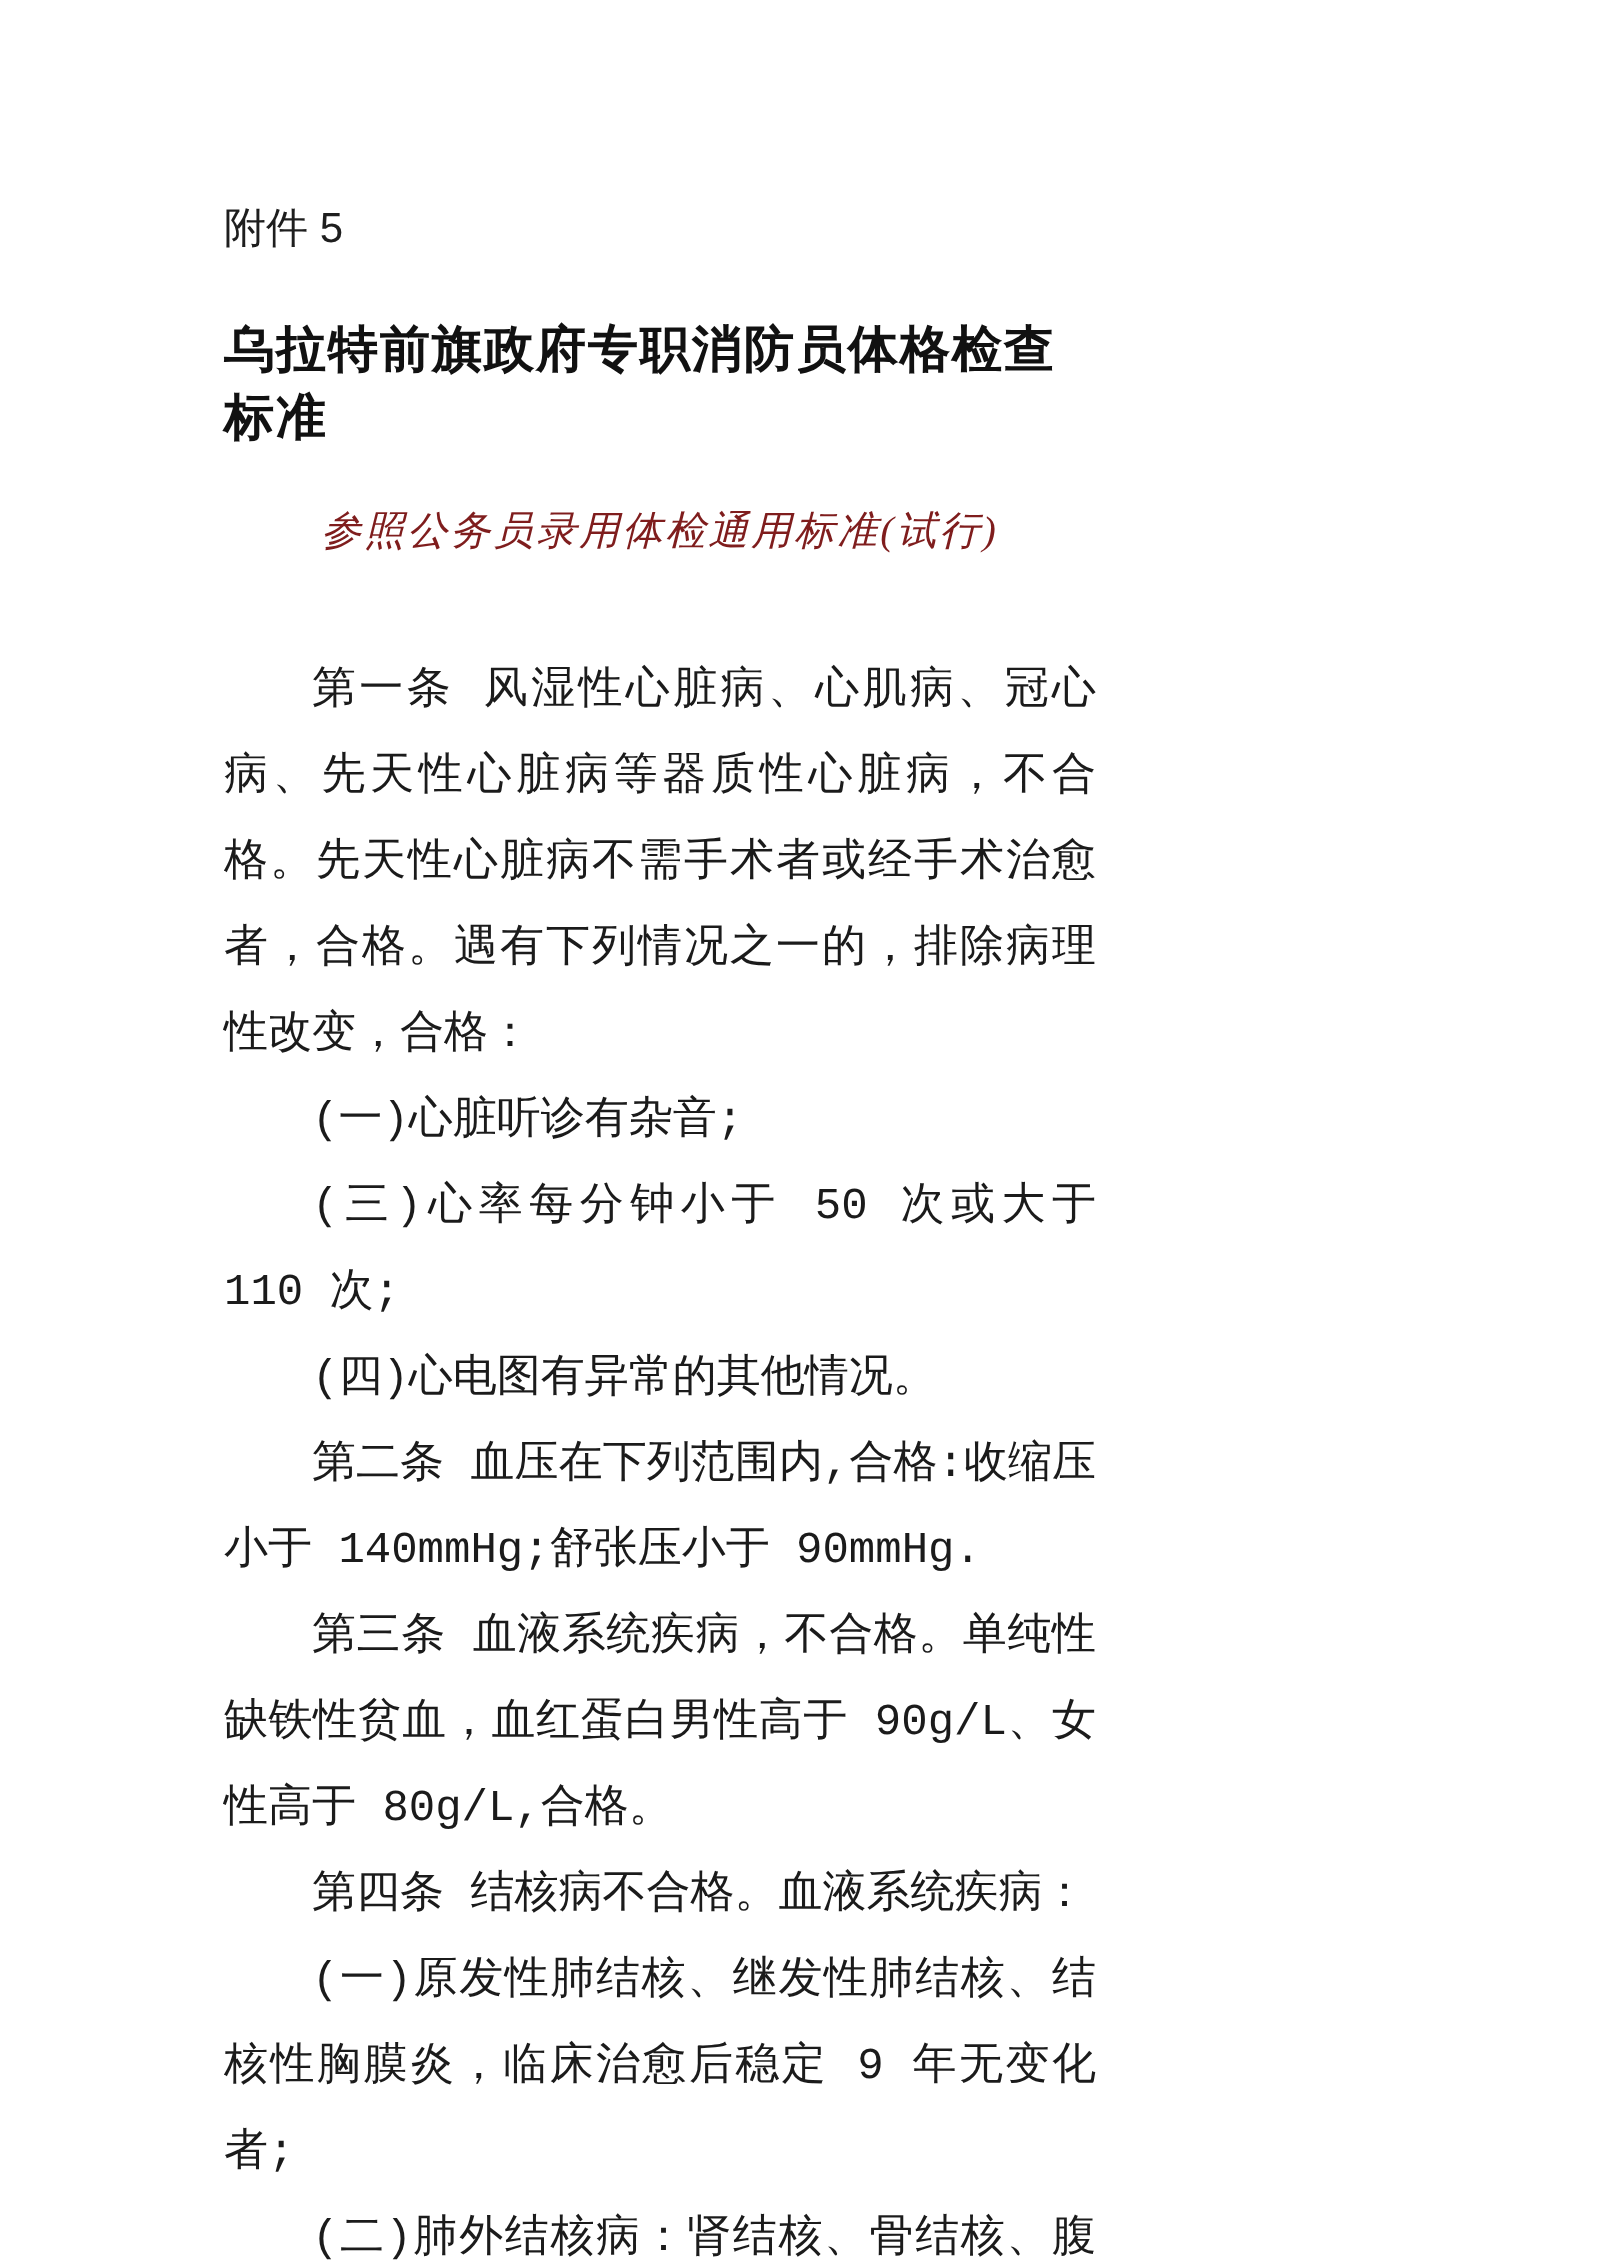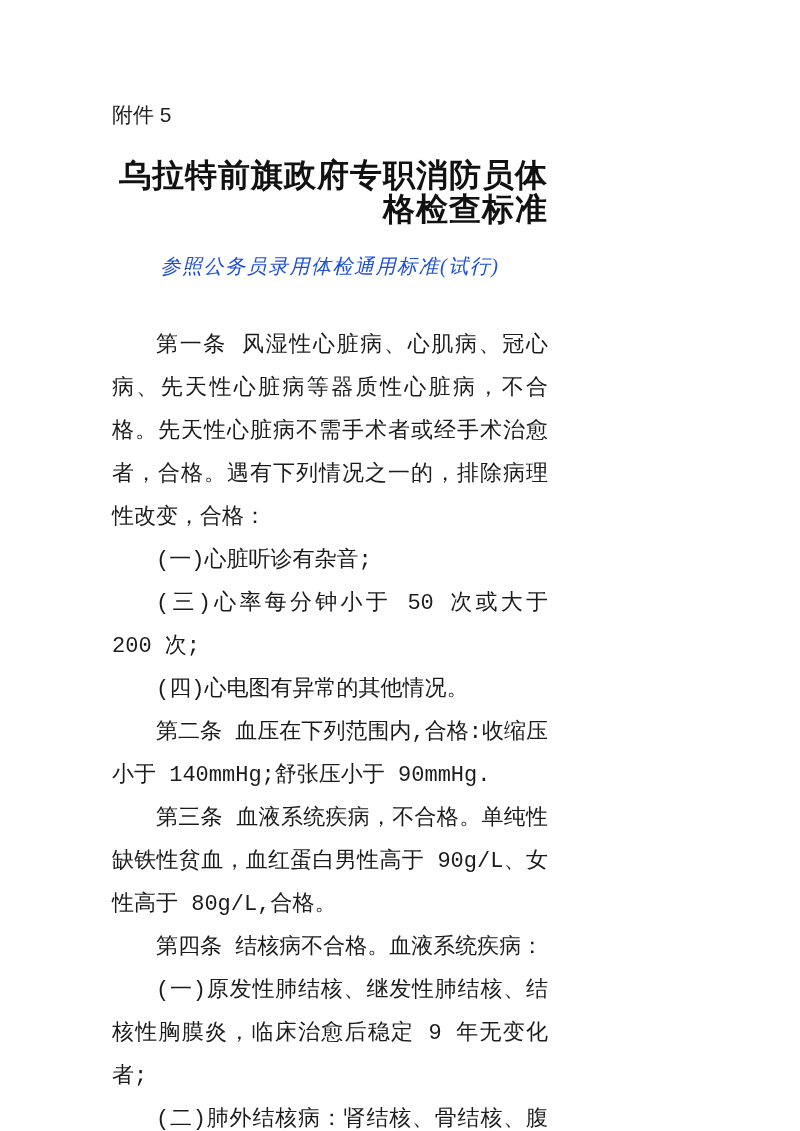--- a/index.html
+++ b/index.html
@@ -19,36 +19,36 @@
   }
   .attachment {
     font-family: "Liberation Sans", sans-serif;
     font-size: 21px;
     line-height: 30px;
     color: #1e1e1e;
   }
   .doc-title {
     margin: 28px 0 0 0;
     font-family: "Liberation Sans", sans-serif;
-    font-size: 32px;
+    font-size: 25px;
     font-weight: bold;
     line-height: 34px;
-    text-align: right;
+    text-align: left;
     letter-spacing: 1px;
     color: #111111;
   }
   .doc-subtitle {
     margin-top: 26px;
     font-family: "Liberation Serif", serif;
     font-style: italic;
     font-size: 20px;
     line-height: 28px;
     text-align: center;
     letter-spacing: 1.5px;
-    color: #1d4ed8;
+    color: #7f1d1d;
   }
   .doc-body {
     margin-top: 44px;
     font-family: Liberation Mono, monospace;
     font-size: 22px;
     line-height: 43px;
     text-align: justify;
     color: #1b1b1b;
   }
   .doc-body p {
@@ -62,21 +62,21 @@
 <div class="page">
   <div class="attachment">附件 5</div>
 
   <h1 class="doc-title">乌拉特前旗政府专职消防员体格检查标准</h1>
 
   <div class="doc-subtitle">参照公务员录用体检通用标准(试行)</div>
 
   <div class="doc-body">
     <p>第一条 风湿性心脏病、心肌病、冠心病、先天性心脏病等器质性心脏病，不合格。先天性心脏病不需手术者或经手术治愈者，合格。遇有下列情况之一的，排除病理性改变，合格：</p>
     <p>(一)心脏听诊有杂音;</p>
-    <p>(三)心率每分钟小于 50 次或大于 200 次;</p>
+    <p>(三)心率每分钟小于 50 次或大于 110 次;</p>
     <p>(四)心电图有异常的其他情况。</p>
     <p>第二条 血压在下列范围内,合格:收缩压小于 140mmHg;舒张压小于 90mmHg.</p>
     <p>第三条 血液系统疾病，不合格。单纯性缺铁性贫血，血红蛋白男性高于 90g/L、女性高于 80g/L,合格。</p>
     <p>第四条 结核病不合格。血液系统疾病：</p>
     <p>(一)原发性肺结核、继发性肺结核、结核性胸膜炎，临床治愈后稳定 9 年无变化者;</p>
     <p>(二)肺外结核病：肾结核、骨结核、腹膜结核、淋巴结核等，临床治愈后 2 年无复发，经专科医院检查无变化者。</p>
   </div>
 </div>
 
 </body></html>

